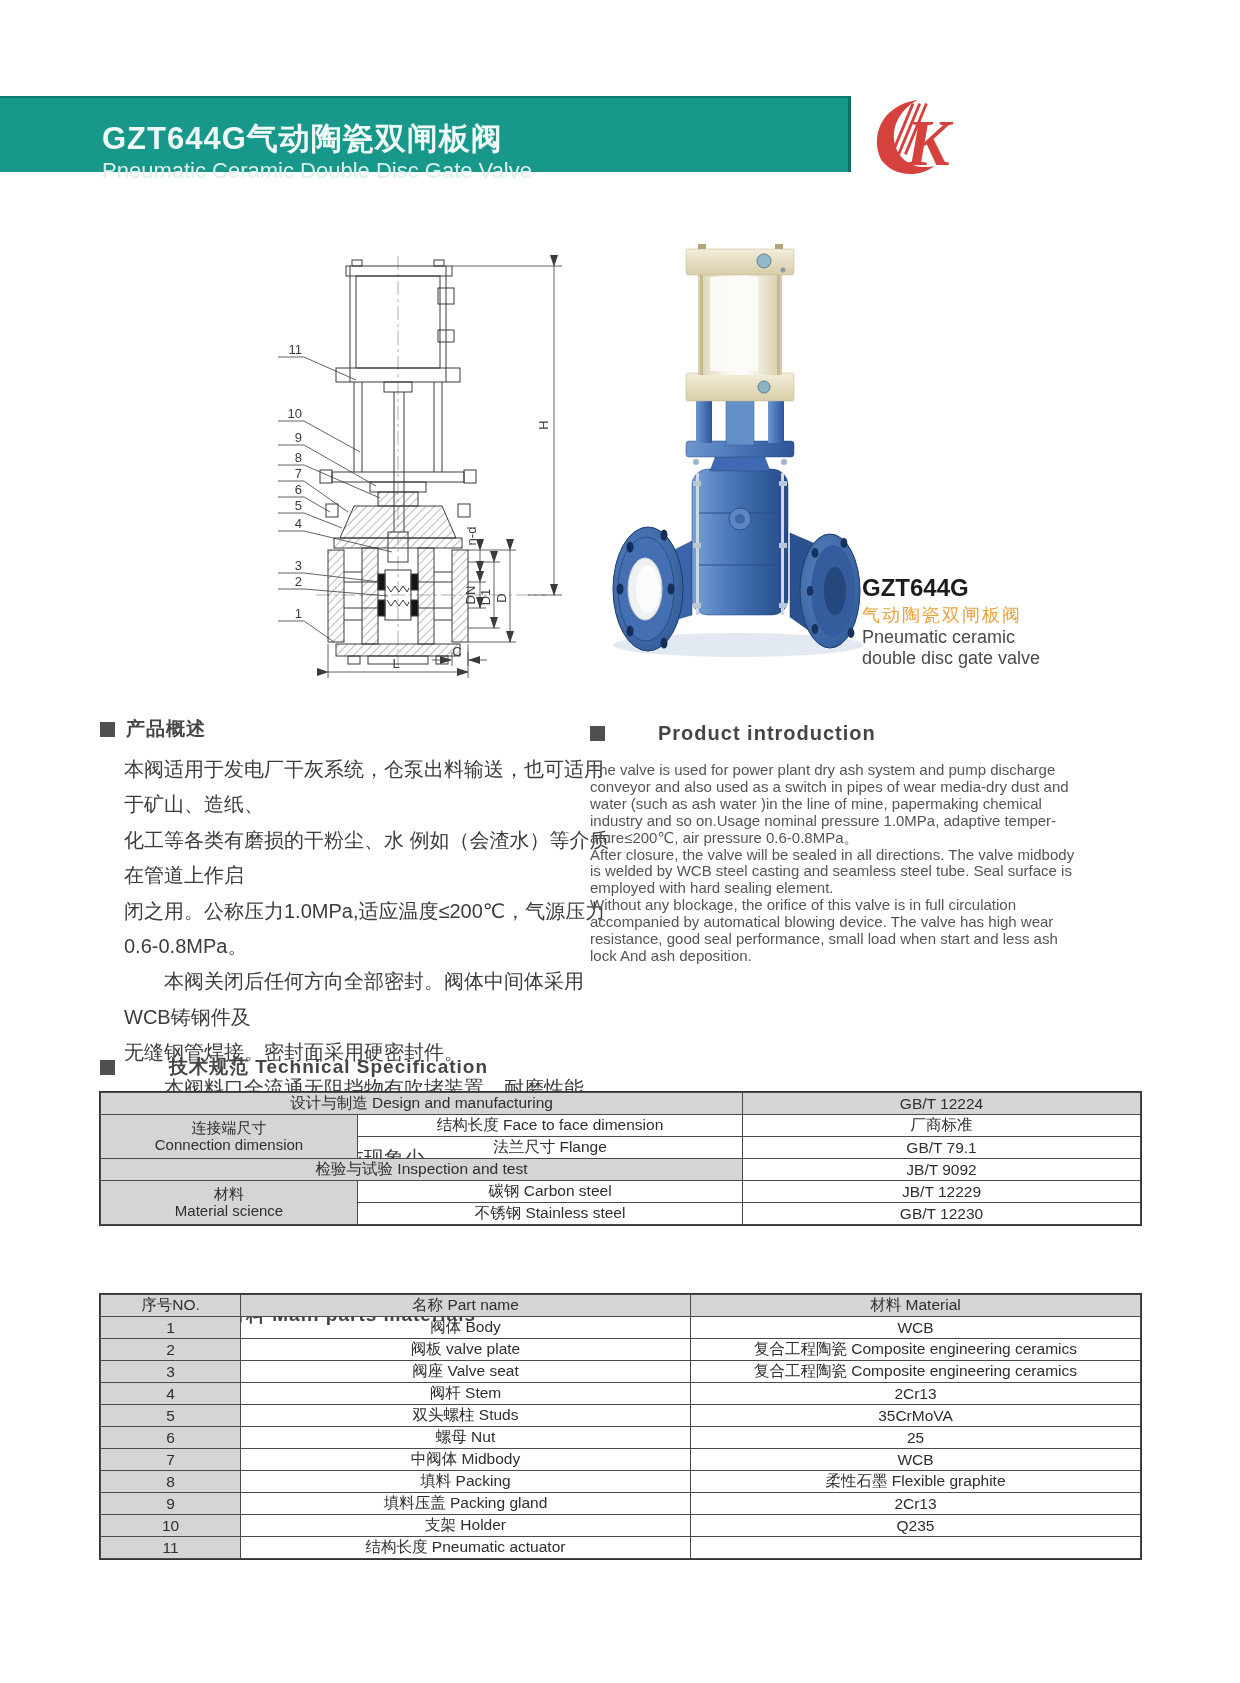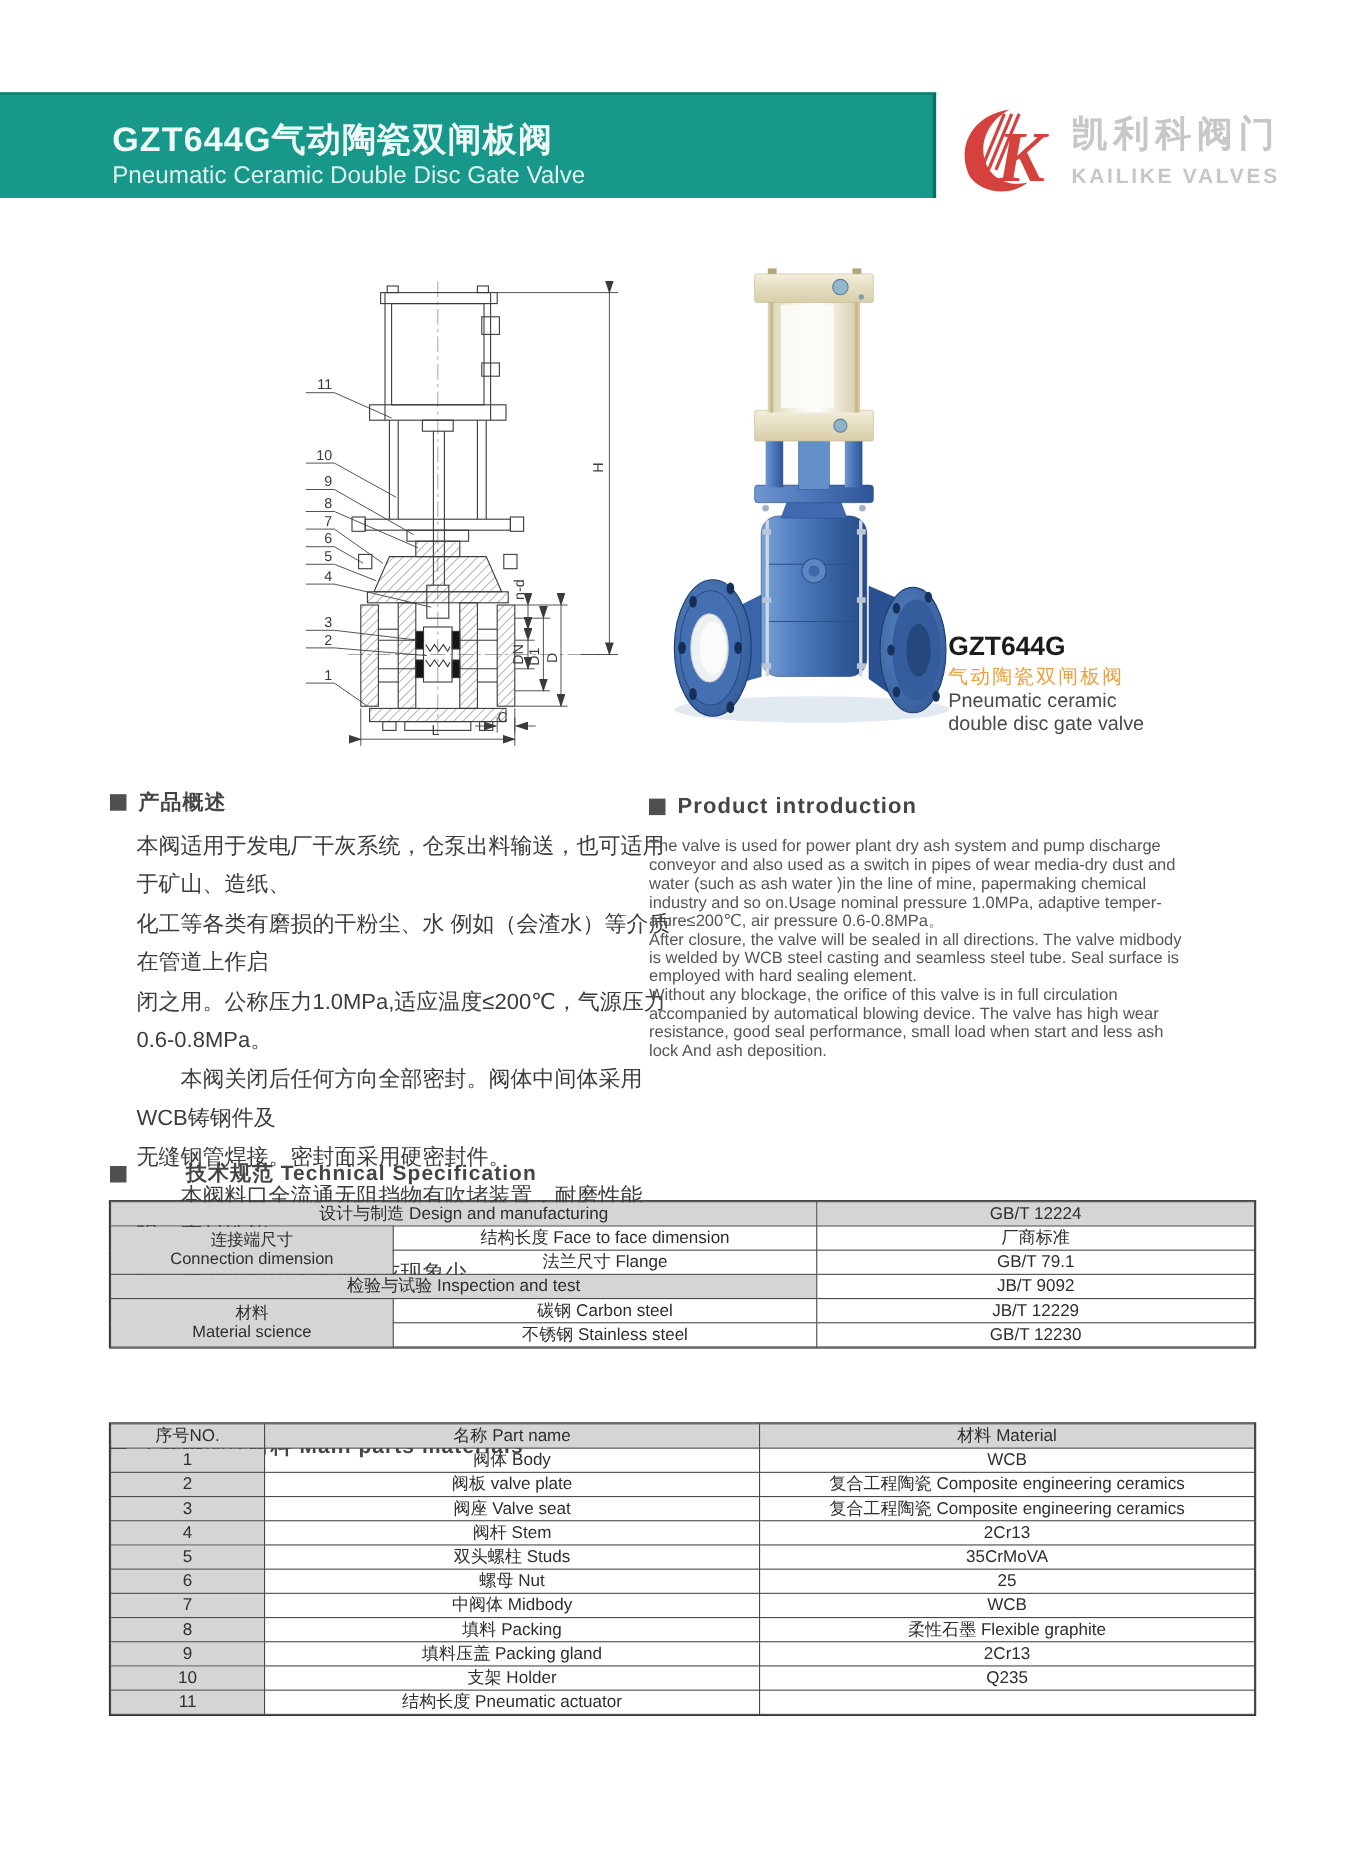--- a/index.html
+++ b/index.html
@@ -1,20 +1,20 @@
 <!DOCTYPE html>
 <html><head>
 <meta charset="utf-8">
 <style>
   html,body{margin:0;padding:0;background:#fff;}
   .page{position:relative;width:1240px;height:1683px;background:#fff;overflow:hidden;
         font-family:"Liberation Sans","DejaVu Sans",sans-serif;}
 
   
-  .band{position:absolute;left:0;top:84px;width:851px;height:96px;background:#17988a;
+  .band{position:absolute;left:0;top:96px;width:851px;height:76px;background:#17988a;
         border-top:2px solid #117c70;border-right:3px solid #0e6e63;box-sizing:border-box;}
   .band-title{position:absolute;left:102px;top:20px;font-size:31px;font-weight:bold;
         color:#eef8f5;letter-spacing:1px;}
   .band-sub{position:absolute;left:102px;top:60px;font-size:22px;color:#ddf0ec;}
 
   
   .logo{position:absolute;left:866px;top:90px;display:flex;align-items:flex-start;}
   .logo-text{margin-left:12px;margin-top:10px;}
   .logo-zh{font-size:33px;font-weight:bold;color:#c7c7c7;letter-spacing:5px;}
   .logo-en{font-size:19px;font-weight:bold;color:#c6c6c6;letter-spacing:2.5px;margin-top:5px;}
@@ -61,24 +61,20 @@
   </div>
 
   <div class="logo">
     <svg width="96" height="98" viewBox="0 0 100 100">
       <path d="M16,72 C4,48 15,15 54,9 C35,19 26,38 30,55 C34,73 52,83 71,78 C55,91 28,89 16,72 Z" fill="#d5423d"></path>
       <line x1="27" y1="66" x2="49" y2="13" stroke="#d5423d" stroke-width="3"></line>
       <line x1="34" y1="66" x2="56" y2="13" stroke="#d5423d" stroke-width="3"></line>
       <line x1="41" y1="66" x2="63" y2="13" stroke="#d5423d" stroke-width="3"></line>
       <text x="42" y="77" font-size="68" font-weight="bold" font-style="italic" fill="#d5423d" font-family="Liberation Serif, serif">K</text>
     </svg>
-    <div class="logo-text">
-      <div class="logo-zh">凯利科阀门</div>
-      <div class="logo-en">KAILIKE VALVES</div>
-    </div>
   </div>
 
   <svg class="drawing" width="344" height="470" viewBox="0 0 344 470" font-family="Liberation Sans, sans-serif">
     <defs>
       <pattern id="hatch" width="6" height="6" patternUnits="userSpaceOnUse" patternTransform="rotate(45)">
         <line x1="0" y1="0" x2="0" y2="6" stroke="#777" stroke-width="1"></line>
       </pattern>
       <marker id="arr" markerWidth="12" markerHeight="8" refX="11" refY="4" orient="auto" markerUnits="userSpaceOnUse">
         <path d="M0,0 L12,4 L0,8 z" fill="#3b3b3b"></path>
       </marker>
@@ -304,21 +300,21 @@
     <span class="txt">产品概述</span>
   </div>
   <div class="overview-body">本阀适用于发电厂干灰系统，仓泵出料输送，也可适用于矿山、造纸、
 化工等各类有磨损的干粉尘、水 例如（会渣水）等介质在管道上作启
 闭之用。公称压力1.0MPa,适应温度≤200℃，气源压力0.6-0.8MPa。
 　　本阀关闭后任何方向全部密封。阀体中间体采用WCB铸钢件及
 无缝钢管焊接。密封面采用硬密封件。
 　　本阀料口全流通无阻挡物有吹堵装置，耐磨性能强，密封性能
 好、启动负荷小卡灰及结灰现象少。</div>
 
-  <div class="sec-head" style="left:590px;top:722px;">
+  <div class="sec-head" style="left:590px;top:722px;gap:42px;">
     <span class="sq"></span>
     <span class="txt" style="font-size:20px;">Product introduction</span>
   </div>
   <div class="intro-body">The valve is used for power plant dry ash system and pump discharge
 conveyor and also used as a switch in pipes of wear media-dry dust and
 water (such as ash water )in the line of mine, papermaking chemical
 industry and so on.Usage nominal pressure 1.0MPa, adaptive temper-
 ature≤200℃, air pressure 0.6-0.8MPa。
 After closure, the valve will be sealed in all directions. The valve midbody
 is welded by WCB steel casting and seamless steel tube. Seal surface is

